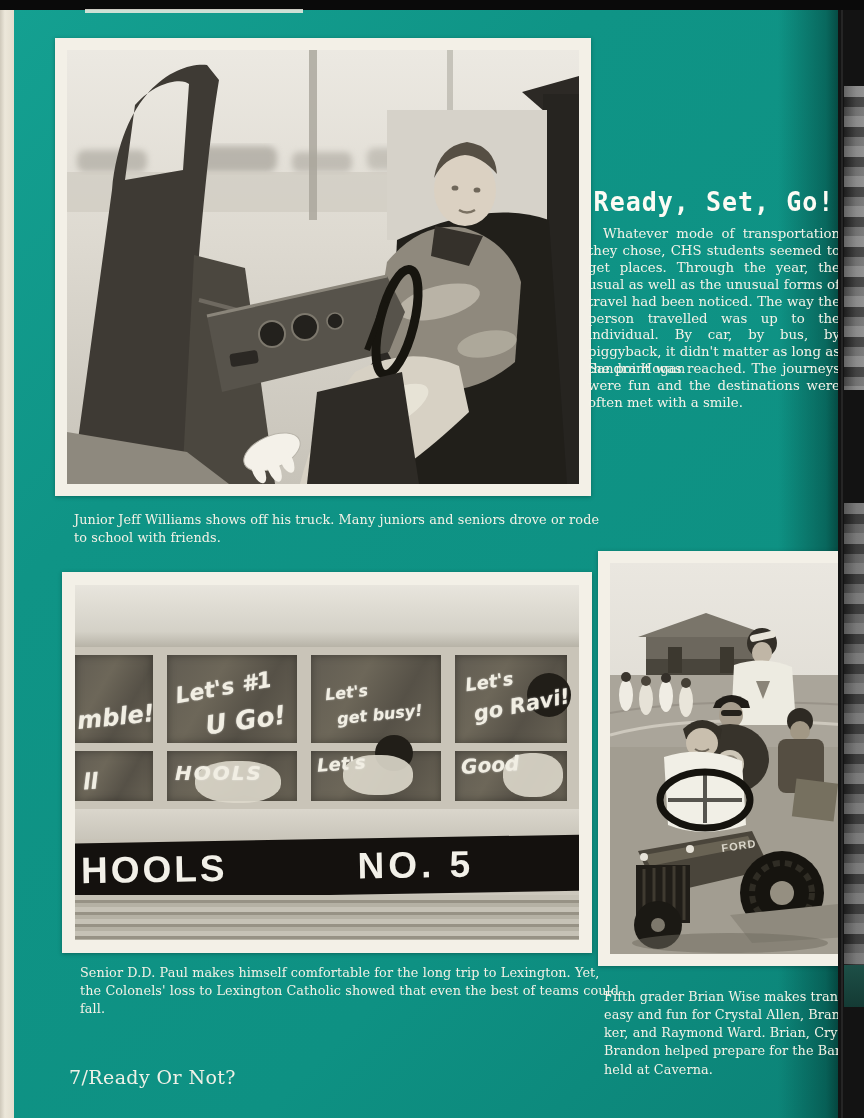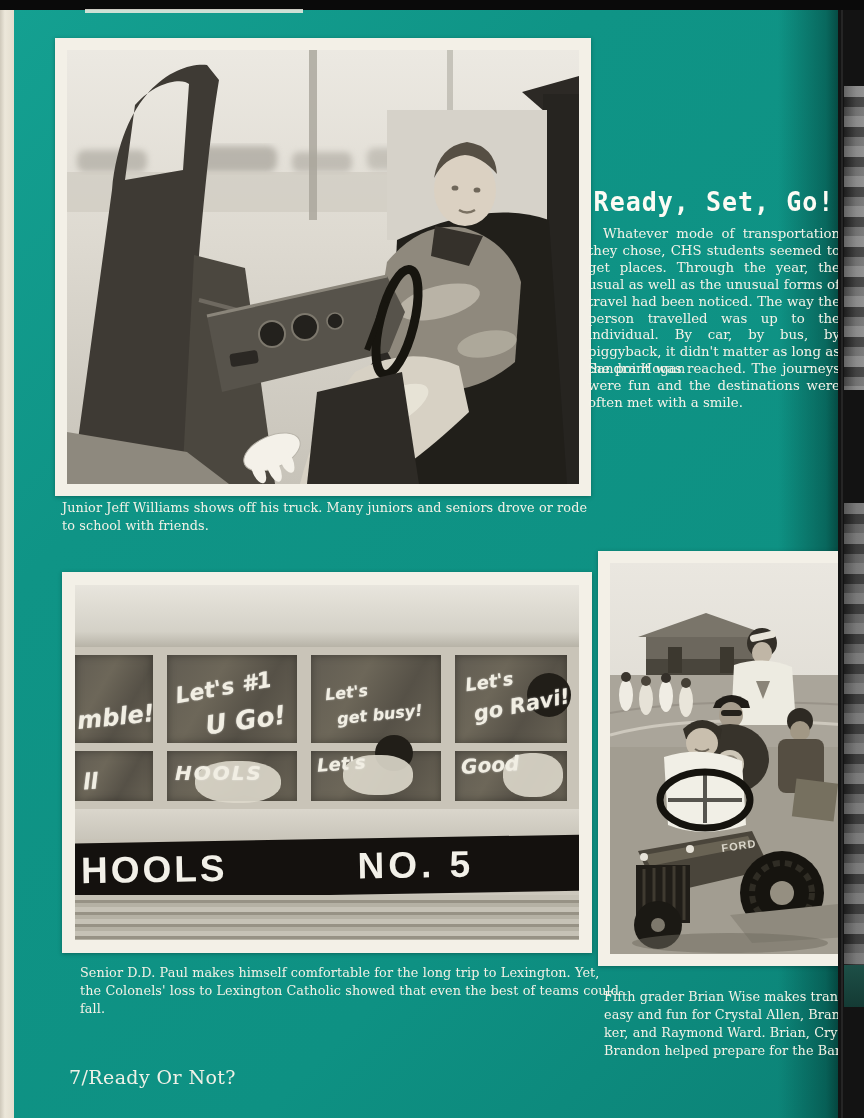--- a/index.html
+++ b/index.html
@@ -132,21 +132,21 @@
         <rect x="163" y="302" width="28" height="13" rx="3" fill="#2b2824" transform="rotate(-9 177 308)"></rect>
 
         <ellipse cx="330" cy="272" rx="17" ry="54" fill="none" stroke="#17150f" stroke-width="9" transform="rotate(14 330 272)"></ellipse>
         <path d="M318,252 L300,300" stroke="#17150f" stroke-width="6"></path>
 
         <path d="M250,342 L335,322 L352,434 L240,434 Z" fill="#2e2b26"></path>
         <path d="M0,434 L0,382 L120,402 L162,434 Z" fill="#8e897e"></path>
       </svg>
     </div>
   </div>
-  <p class="caption" style="left:62px;top:499px;width:536px;margin:0;">Junior Jeff Williams shows off his truck. Many juniors and seniors drove or rode to school with friends.</p>
+  <p class="caption" style="left:62px;top:499px;width:536px;margin:12px;">Junior Jeff Williams shows off his truck. Many juniors and seniors drove or rode to school with friends.</p>
 
   <h1 class="article-title" style="margin:0;">Ready, Set, Go!</h1>
   <p class="article-body" style="margin:0;">Whatever mode of transportation they chose, CHS students seemed to get places. Through the year, the usual as well as the unusual forms of travel had been noticed. The way the person travelled was up to the individual. By car, by bus, by piggyback, it didn't matter as long as the point was reached. The journeys were fun and the destinations were often met with a smile.</p>
   <p class="article-byline" style="margin:0;">Sandra Hogan</p>
 
   <div class="photo-frame" style="left:62px;top:572px;width:530px;height:381px;">
     <div class="photo bus-photo" style="inset:13px;">
       <div class="bus-roof"></div>
       <div class="bus-windows">
         <div class="pane" style="left:0;top:8px;width:78px;height:88px;"></div>
@@ -263,20 +263,21 @@
           <circle cx="48" cy="362" r="7" fill="#7d786c"></circle>
         <ellipse cx="120" cy="380" rx="98" ry="10" fill="#6e695e" opacity=".5"></ellipse>
       </svg>
     </div>
   </div>
   <div class="caption" style="left:604px;top:988px;width:244px;">
     <div class="nowrap-line">Fifth grader Brian Wise makes transportat</div>
     <div class="nowrap-line">easy and fun for Crystal Allen, Brandon P</div>
     <div class="nowrap-line">ker, and Raymond Ward. Brian, Crystal, a</div>
     <div class="nowrap-line">Brandon helped prepare for the Band Fest</div>
+    <div class="nowrap-line">held at Caverna.</div>
   </div>
 
   <div class="folio">7/Ready Or Not?</div>
 
   <div class="edge-strip">
     <div class="edge-highlight"></div>
     <div class="edge-patch p1"></div>
     <div class="edge-patch p2"></div>
     <div class="edge-green"></div>
   </div>

